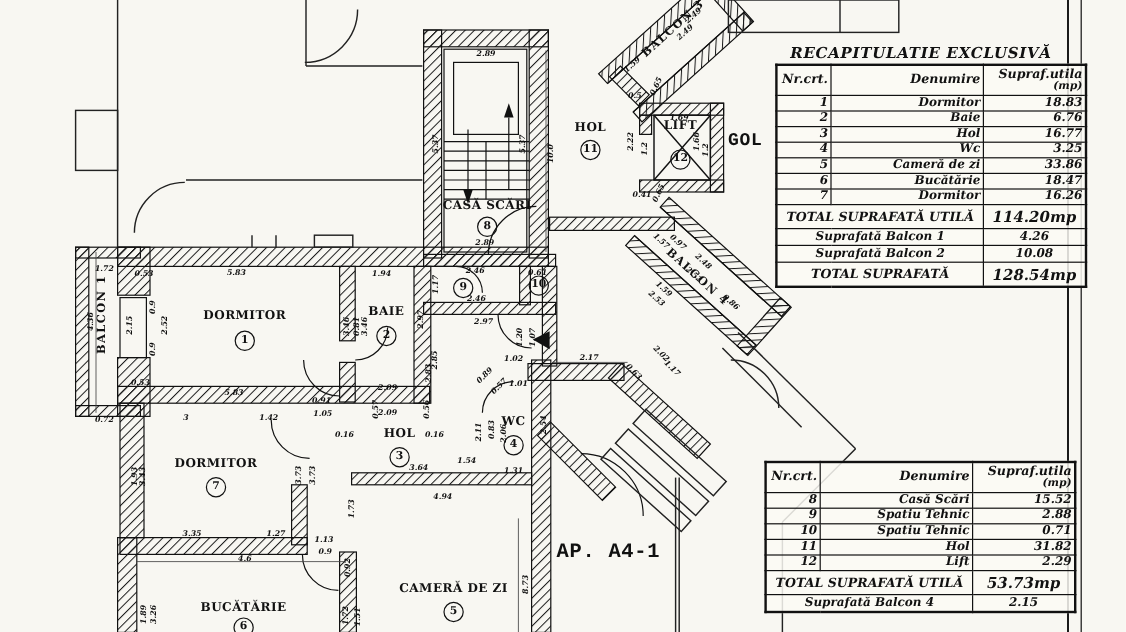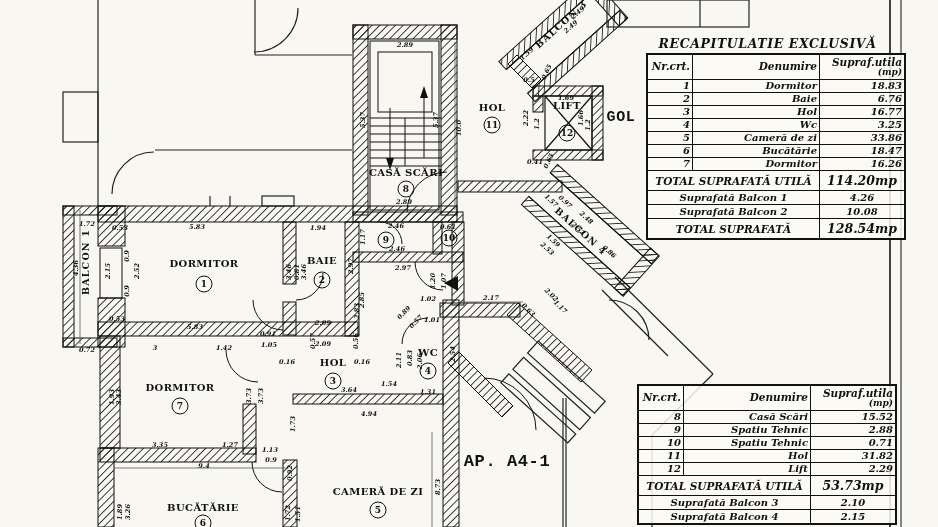--- a/index.html
+++ b/index.html
@@ -242,21 +242,21 @@
       <div class="dim" style="left: 362px; top: 362px;">0.16</div>
       <div class="dim" style="left: 357px; top: 311px; transform: translate(-50%, -50%) rotate(-90deg);">2.83</div>
       <div class="dim" style="left: 249px; top: 396px; transform: translate(-50%, -50%) rotate(-90deg);">3.73</div>
       <div class="dim" style="left: 261px; top: 396px; transform: translate(-50%, -50%) rotate(-90deg);">3.73</div>
       <div class="dim" style="left: 112px; top: 397px; transform: translate(-50%, -50%) rotate(-90deg);">1.93</div>
       <div class="dim" style="left: 119px; top: 397px; transform: translate(-50%, -50%) rotate(-90deg);">3.43</div>
       <div class="dim" style="left: 160px; top: 445px;">3.35</div>
       <div class="dim" style="left: 230px; top: 445px;">1.27</div>
       <div class="dim" style="left: 270px; top: 450px;">1.13</div>
       <div class="dim" style="left: 271px; top: 460px;">0.9</div>
-      <div class="dim" style="left: 204px; top: 466px;">9.4</div>
+      <div class="dim" style="left: 204px; top: 466px;">4.6</div>
       <div class="dim" style="left: 290px; top: 473px; transform: translate(-50%, -50%) rotate(-90deg);">0.92</div>
       <div class="dim" style="left: 293px; top: 424px; transform: translate(-50%, -50%) rotate(-90deg);">1.73</div>
       <div class="dim" style="left: 288px; top: 513px; transform: translate(-50%, -50%) rotate(-90deg);">1.72</div>
       <div class="dim" style="left: 298px; top: 514px; transform: translate(-50%, -50%) rotate(-90deg);">1.51</div>
       <div class="dim" style="left: 120px; top: 512px; transform: translate(-50%, -50%) rotate(-90deg);">1.89</div>
       <div class="dim" style="left: 128px; top: 512px; transform: translate(-50%, -50%) rotate(-90deg);">3.26</div>
       <div class="dim" style="left: 405px; top: 45px;">2.89</div>
       <div class="dim" style="left: 404px; top: 202px;">2.89</div>
       <div class="dim" style="left: 363px; top: 120px; transform: translate(-50%, -50%) rotate(-90deg);">5.37</div>
       <div class="dim" style="left: 436px; top: 120px; transform: translate(-50%, -50%) rotate(-90deg);">5.37</div>
@@ -406,24 +406,20 @@
       <tr class="drow">
             <td class="c1">12</td>
             <td class="c2">Lift</td>
             <td class="c3">2.29</td>
           </tr>
       <tr class="trow">
             <td colspan="2" class="tlab">TOTAL SUPRAFATĂ UTILĂ</td>
             <td class="tval">53.73mp</td>
           </tr>
       <tr class="brow">
-            <td colspan="2">Suprafată Balcon 3</td>
-            <td>2.10</td>
-          </tr>
-      <tr class="brow">
             <td colspan="2">Suprafată Balcon 4</td>
             <td>2.15</td>
           </tr>
 
     </tbody>
       </table>
   </div>
 
 </div>
 

